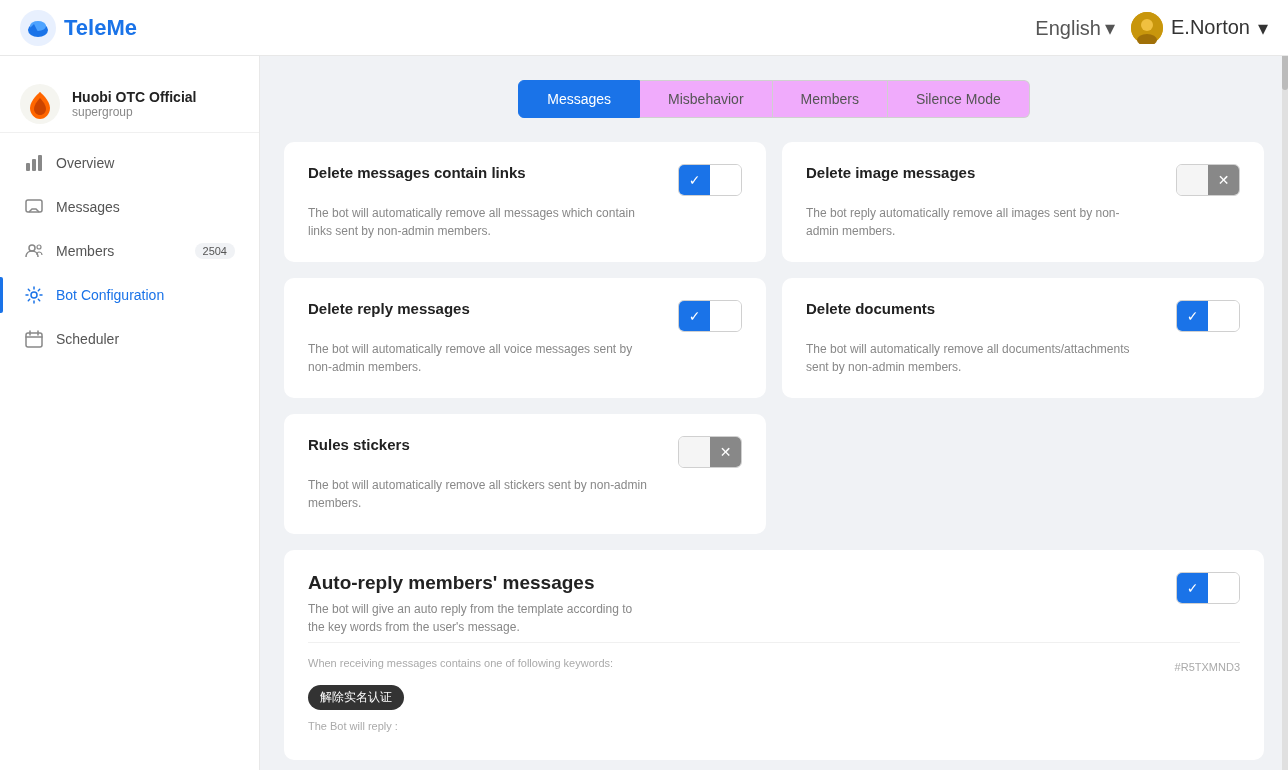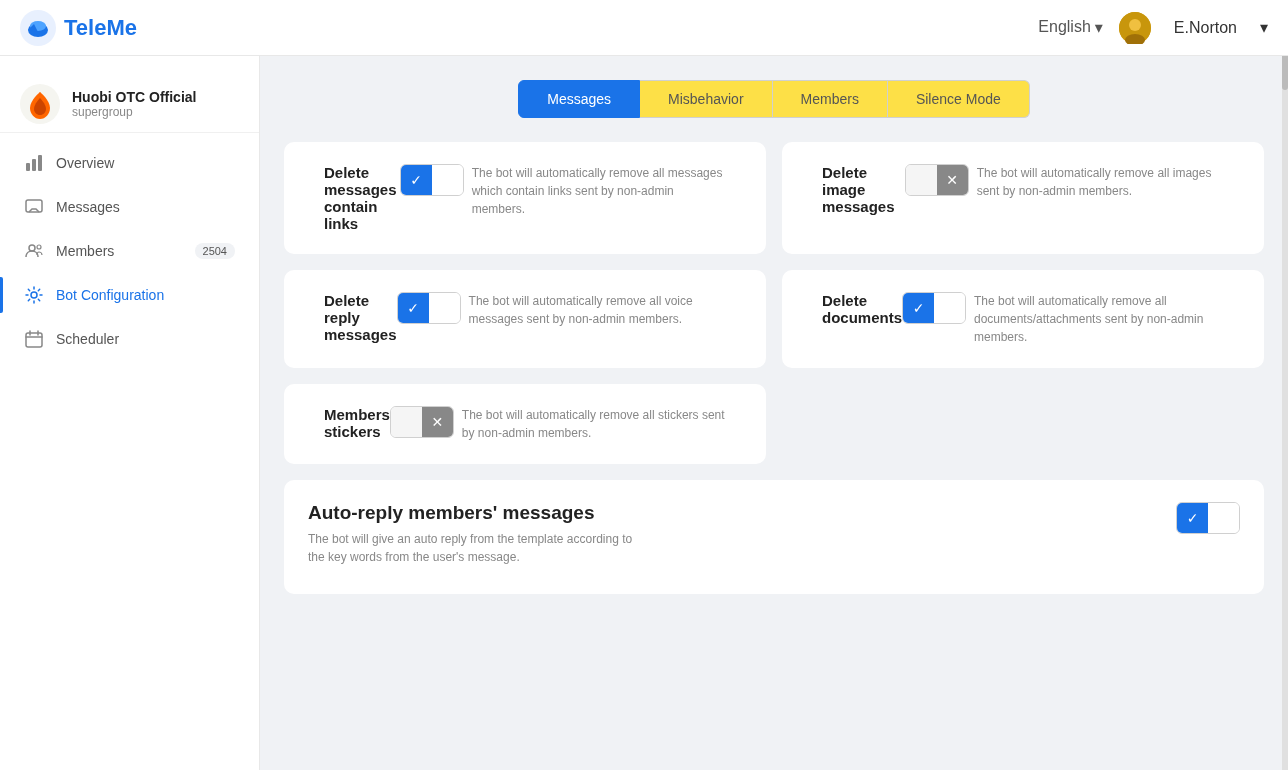--- a/index.html
+++ b/index.html
@@ -29,26 +29,26 @@
       font-size: 22px;
       font-weight: 700;
       color: #1a73e8;
     }
     .topbar-right {
       display: flex;
       align-items: center;
       gap: 16px;
     }
     .lang-selector {
-      display: flex; align-items: flex-start; gap: 4px;
-      font-size: 16px; color: #555; cursor: pointer;
+      display: flex; align-items: flex-end; gap: 4px;
+      font-size: 20px; color: #555; cursor: pointer;
     }
     .user-info {
-      display: flex; align-items: center; gap: 23px;
-      font-size: 16px; color: #333; cursor: pointer;
+      display: flex; align-items: center; gap: 8px;
+      font-size: 20px; color: #333; cursor: pointer;
     }
     .avatar {
       width: 32px; height: 32px; border-radius: 50%;
       background: linear-gradient(135deg, #c8960c, #f0c040);
       display: flex; align-items: center; justify-content: center;
       font-size: 12px; color: #fff; font-weight: bold;
     }
 
     
     .main-layout {
@@ -129,21 +129,21 @@
       display: flex;
       gap: 0;
       margin-bottom: 24px;
       justify-content: center;
     }
     .tab-btn {
       padding: 10px 28px;
       font-size: 14px;
       cursor: pointer;
       border: 1px solid #d0d0d0;
-      background: #fde047;
+      background: #f0abfc;
       color: #555;
     }
     .tab-btn:first-child { border-radius: 6px 0 0 6px; }
     .tab-btn:last-child { border-radius: 0 6px 6px 0; }
     .tab-btn + .tab-btn { border-left: none; }
     .tab-btn.active {
       background: #1a73e8;
       color: #fff;
       border-color: #1a73e8;
     }
@@ -151,23 +151,23 @@
     
     .cards-grid {
       display: grid;
       grid-template-columns: 1fr 1fr;
       gap: 16px;
       margin-bottom: 16px;
     }
     .card {
       background: #fff;
       border-radius: 10px;
-      padding: 22px 40px;
-      display: flex;
-      flex-direction: row;
+      padding: 22px 24px;
+      display: flex;
+      flex-direction: column;
       gap: 8px;
       position: relative;
     }
     .card-header {
       display: flex;
       justify-content: space-between;
       align-items: flex-start;
     }
     .card-title {
       font-size: 15px;
@@ -393,21 +393,21 @@
       </div>
 
       <div class="card">
         <div class="card-header">
           <span class="card-title">Delete image messages</span>
           <div class="toggle off">
             <div class="toggle-left"></div>
             <div class="toggle-right">✕</div>
           </div>
         </div>
-        <span class="card-desc">The bot will automatically remove all images sent by non-admin members.</span>
+        <span class="card-desc">The bot reply automatically remove all images sent by non-admin members.</span>
       </div>
 
       <div class="card">
         <div class="card-header">
           <span class="card-title">Delete reply messages</span>
           <div class="toggle on">
             <div class="toggle-left">✓</div>
             <div class="toggle-right"></div>
           </div>
         </div>
@@ -422,21 +422,21 @@
             <div class="toggle-right"></div>
           </div>
         </div>
         <span class="card-desc">The bot will automatically remove all documents/attachments sent by non-admin members.</span>
       </div>
     </div>
 
     <div style="display:grid; grid-template-columns: 1fr 1fr; gap:16px; margin-bottom:16px;">
       <div class="card">
         <div class="card-header">
-          <span class="card-title">Members stickers</span>
+          <span class="card-title">Rules stickers</span>
           <div class="toggle off">
             <div class="toggle-left"></div>
             <div class="toggle-right">✕</div>
           </div>
         </div>
         <span class="card-desc">The bot will automatically remove all stickers sent by non-admin members.</span>
       </div>
       <div style="background:transparent;"></div>
     </div>
 
@@ -445,20 +445,31 @@
         <div>
           <div class="card-title">Auto-reply members' messages</div>
           <div class="card-desc" style="margin-top:6px;">The bot will give an auto reply from the template according to the key words from the user's message.</div>
         </div>
         <div class="toggle on" style="margin-top:0;">
           <div class="toggle-left">✓</div>
           <div class="toggle-right"></div>
         </div>
       </div>
 
+      <div class="rule-section">
+        <div class="rule-header">
+          <span class="rule-label">When receiving messages contains one of following keywords:</span>
+          <span class="rule-id">#R5TXMND3</span>
+        </div>
+        <div>
+          <span class="keyword-tag">解除实名认证</span>
+        </div>
+        <div class="reply-label">The Bot will reply :</div>
+
+      </div>
     </div>
 
   </div>
 
   <div class="scroll-indicator">
     <div class="scroll-thumb"></div>
   </div>
 
 </div>
 

